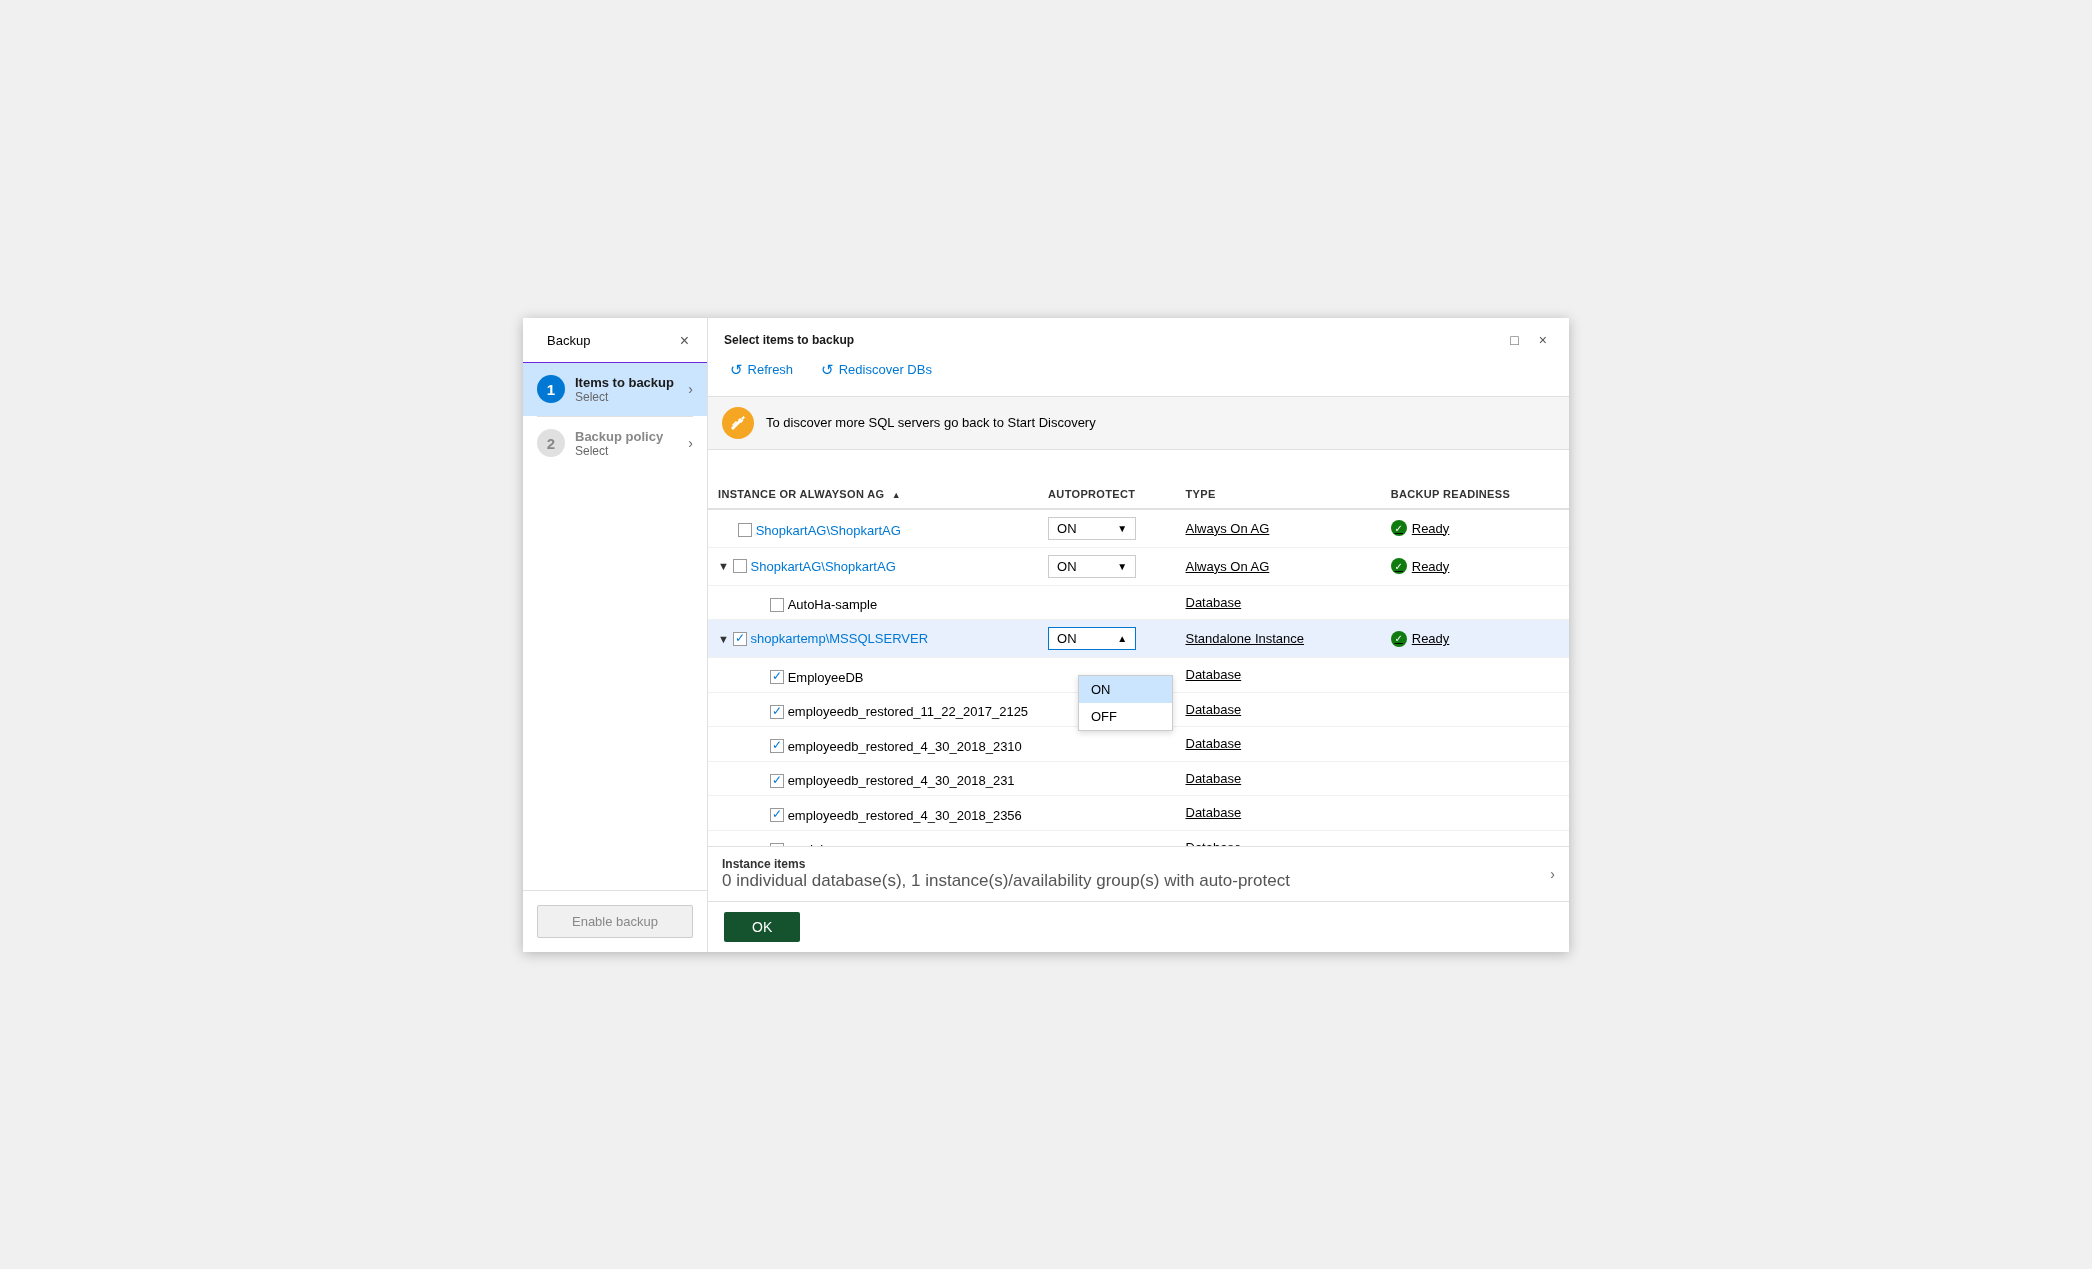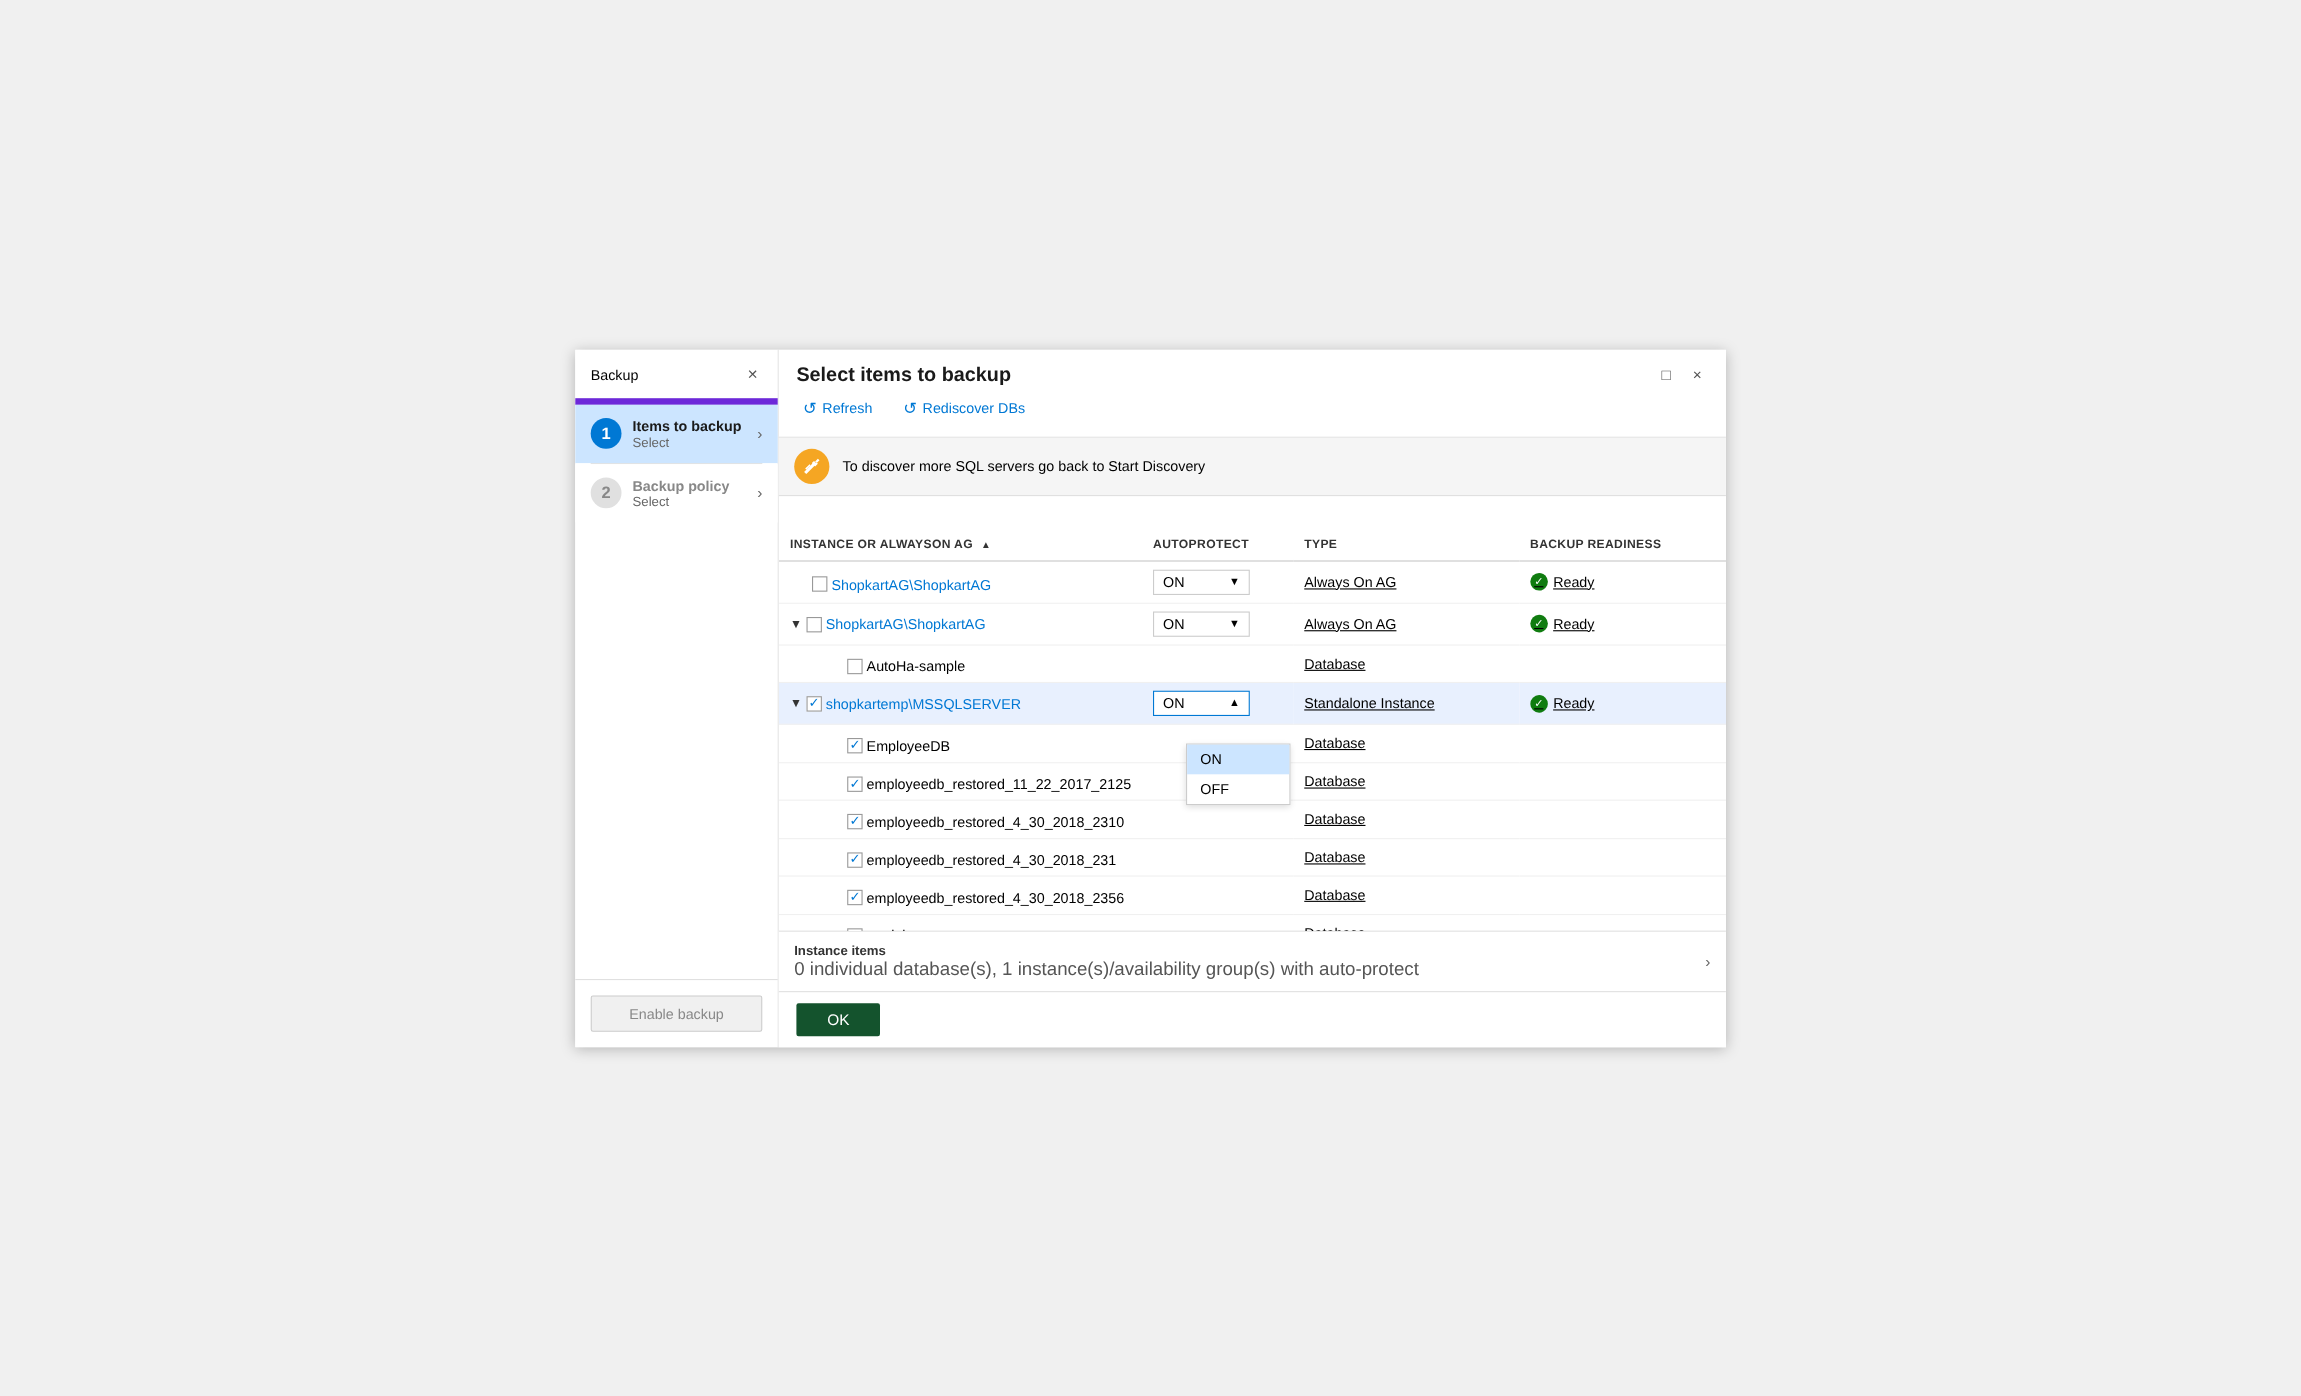--- a/index.html
+++ b/index.html
@@ -2,21 +2,21 @@
 <html><head>
   <meta charset="utf-8">
   <style>
     * { box-sizing: border-box; margin: 0; padding: 0; }
     body { font-family: 'Segoe UI', Arial, sans-serif; font-size: 13px; background: #f0f0f0; display: flex; justify-content: center; align-items: center; min-height: 100vh; }
 
     .app-container { display: flex; width: 1046px; height: 634px; background: #fff; box-shadow: 0 2px 12px rgba(0,0,0,0.25); }
 
     
     .left-panel { width: 185px; background: #fff; border-right: 1px solid #e0e0e0; display: flex; flex-direction: column; }
-    .left-header { display: flex; justify-content: space-between; align-items: center; padding: 12px 14px 10px 14px; border-bottom: 6px solid #6d28d9; }
+    .left-header { display: flex; justify-content: space-between; align-items: center; padding: 12px 14px 10px 24px; border-bottom: 1px solid #6d28d9; }
     .close-btn { background: none; border: none; cursor: pointer; font-size: 16px; color: #555; padding: 2px 4px; }
 
     .step-item { display: flex; align-items: center; padding: 12px 14px; cursor: pointer; position: relative; }
     .step-item.active { background: #cce5ff; }
     .step-item.inactive { background: #fff; }
     .step-number { width: 28px; height: 28px; border-radius: 50%; display: flex; align-items: center; justify-content: center; font-size: 15px; font-weight: 700; margin-right: 10px; flex-shrink: 0; }
     .step-number.active { background: #0078d4; color: #fff; }
     .step-number.inactive { background: #e0e0e0; color: #888; }
     .step-text { flex: 1; }
     .step-label { font-size: 13px; font-weight: 600; color: #1a1a1a; }
@@ -26,21 +26,21 @@
 
     .step-divider { height: 1px; background: #e0e0e0; margin: 0 14px; }
 
     .left-footer { margin-top: auto; padding: 14px; border-top: 1px solid #e0e0e0; }
     .enable-backup-btn { width: 100%; padding: 8px 0; background: #f0f0f0; border: 1px solid #ccc; color: #888; cursor: not-allowed; font-size: 13px; font-weight: 500; border-radius: 2px; }
 
     
     .right-panel { flex: 1; display: flex; flex-direction: column; background: #fff; }
     .right-header { padding: 12px 16px 10px 16px; border-bottom: 1px solid #e0e0e0; }
     .right-header-row { display: flex; justify-content: space-between; align-items: center; }
-    .right-title { font-size: 18px; font-weight: 600; color: #1a1a1a; }
+    .right-title { font-size: 12px; font-weight: 600; color: #1a1a1a; }
     .window-controls { display: flex; gap: 8px; }
     .win-btn { background: none; border: none; cursor: pointer; font-size: 14px; color: #555; padding: 2px 6px; }
 
     .toolbar { display: flex; align-items: center; gap: 16px; padding: 8px 0 4px 0; }
     .toolbar-btn { display: flex; align-items: center; gap: 5px; background: none; border: none; cursor: pointer; color: #0078d4; font-size: 13px; font-weight: 500; padding: 3px 6px; }
     .refresh-icon, .rediscover-icon { font-size: 15px; color: #0078d4; }
 
     .info-banner { display: flex; align-items: center; gap: 12px; padding: 10px 14px; background: #f5f5f5; border-bottom: 1px solid #e0e0e0; }
     .info-icon { width: 32px; height: 32px; border-radius: 50%; background: #f5a623; display: flex; align-items: center; justify-content: center; flex-shrink: 0; }
 

